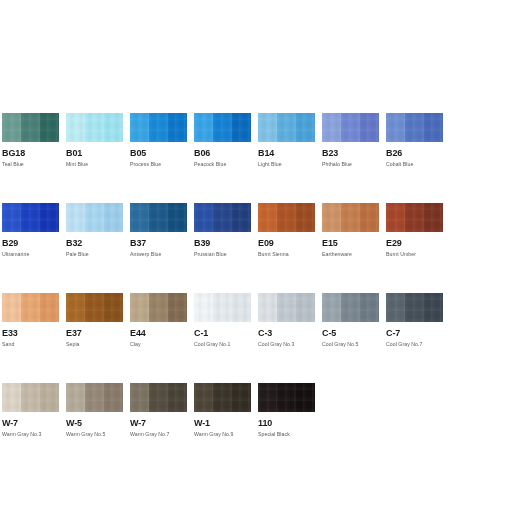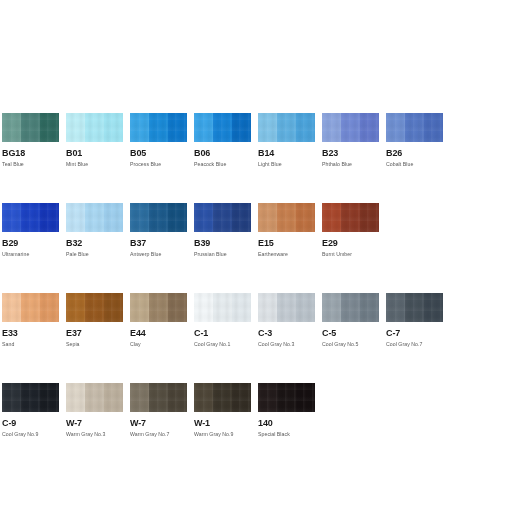--- a/index.html
+++ b/index.html
@@ -188,20 +188,29 @@
           <div class="chip">
             <div class="band b1" style="background:#2b52a8"></div>
             <div class="band b2" style="background:#27478f"></div>
             <div class="band b3" style="background:#223f80"></div>
           </div>
           <div class="code">B39</div>
           <div class="cname">Prussian Blue</div>
         </div>
         <div class="swatch-cell">
           <div class="chip">
+            <div class="band b1" style="background:#c6652f"></div>
+            <div class="band b2" style="background:#ae5526"></div>
+            <div class="band b3" style="background:#9e4c21"></div>
+          </div>
+          <div class="code">E09</div>
+          <div class="cname">Burnt Sienna</div>
+        </div>
+        <div class="swatch-cell">
+          <div class="chip">
             <div class="band b1" style="background:#cf9467"></div>
             <div class="band b2" style="background:#c67f4e"></div>
             <div class="band b3" style="background:#bd7040"></div>
           </div>
           <div class="code">E15</div>
           <div class="cname">Earthenware</div>
         </div>
         <div class="swatch-cell">
           <div class="chip">
             <div class="band b1" style="background:#a8472c"></div>
@@ -273,38 +282,38 @@
             <div class="band b2" style="background:#46515a"></div>
             <div class="band b3" style="background:#3c4751"></div>
           </div>
           <div class="code">C-7</div>
           <div class="cname">Cool Gray No.7</div>
         </div>
       </div>
       <div class="swatch-row">
         <div class="swatch-cell">
           <div class="chip">
-            <div class="band b1" style="background:#2b3138"></div>
-            <div class="band b2" style="background:#1e232a"></div>
-            <div class="band b3" style="background:#181c22"></div>
-          </div>
-          <div class="code">C-9</div>
-          <div class="cname">Cool Gray No.9</div>
-        </div>
-        <div class="swatch-cell">
-          <div class="chip">
             <div class="band b1" style="background:#ddd5c8"></div>
             <div class="band b2" style="background:#c6bbab"></div>
             <div class="band b3" style="background:#bcb09e"></div>
           </div>
           <div class="code">W-7</div>
           <div class="cname">Warm Gray No.3</div>
         </div>
         <div class="swatch-cell">
           <div class="chip">
+            <div class="band b1" style="background:#b6ac9c"></div>
+            <div class="band b2" style="background:#97897a"></div>
+            <div class="band b3" style="background:#8a7b6c"></div>
+          </div>
+          <div class="code">W-5</div>
+          <div class="cname">Warm Gray No.5</div>
+        </div>
+        <div class="swatch-cell">
+          <div class="chip">
             <div class="band b1" style="background:#7d7464"></div>
             <div class="band b2" style="background:#554e41"></div>
             <div class="band b3" style="background:#4a4337"></div>
           </div>
           <div class="code">W-7</div>
           <div class="cname">Warm Gray No.7</div>
         </div>
         <div class="swatch-cell">
           <div class="chip">
             <div class="band b1" style="background:#4e4638"></div>
@@ -313,21 +322,21 @@
           </div>
           <div class="code">W-1</div>
           <div class="cname">Warm Gray No.9</div>
         </div>
         <div class="swatch-cell">
           <div class="chip">
             <div class="band b1" style="background:#231b1b"></div>
             <div class="band b2" style="background:#1a1414"></div>
             <div class="band b3" style="background:#150f10"></div>
           </div>
-          <div class="code">140</div>
+          <div class="code">110</div>
           <div class="cname">Special Black</div>
         </div>
       </div>
       <div class="swatch-row">
         <div class="swatch-cell"></div>
         <div class="swatch-cell"></div>
         <div class="swatch-cell"></div>
         <div class="swatch-cell"></div>
         <div class="swatch-cell"></div>
         <div class="swatch-cell"></div>

